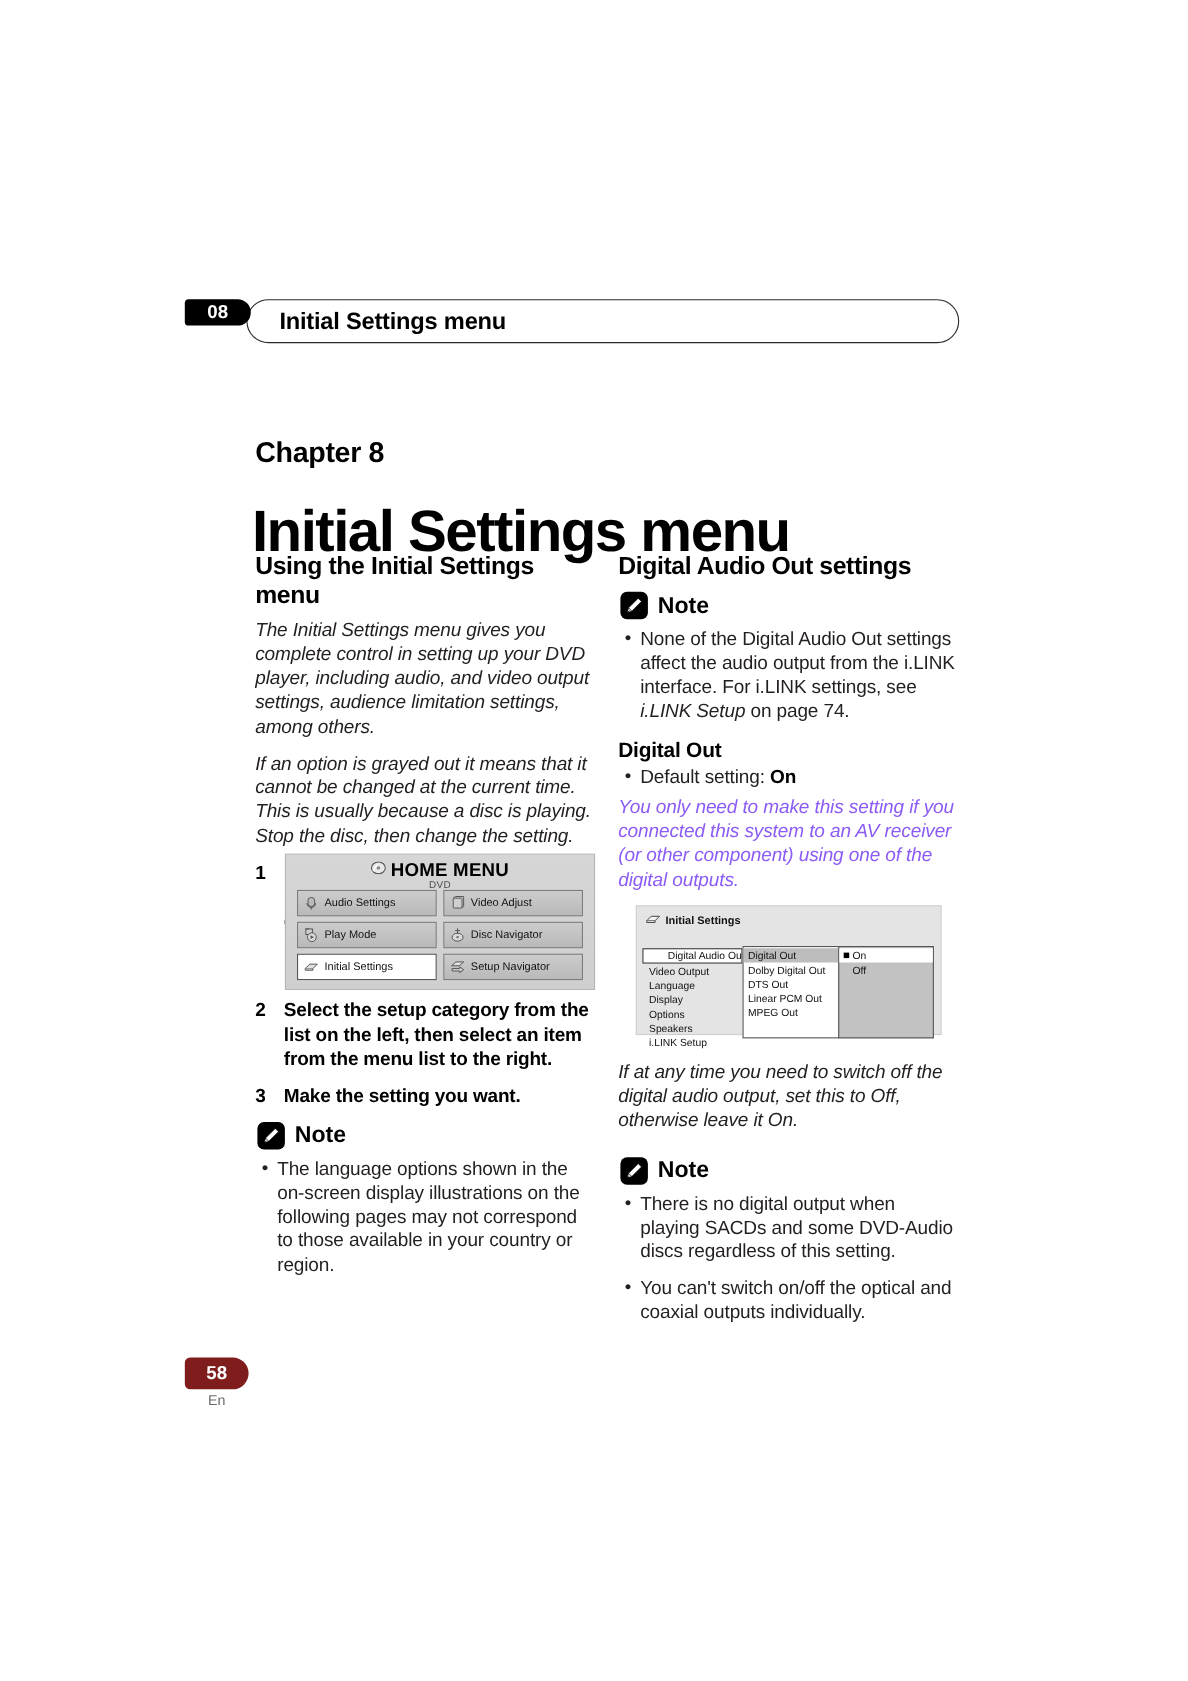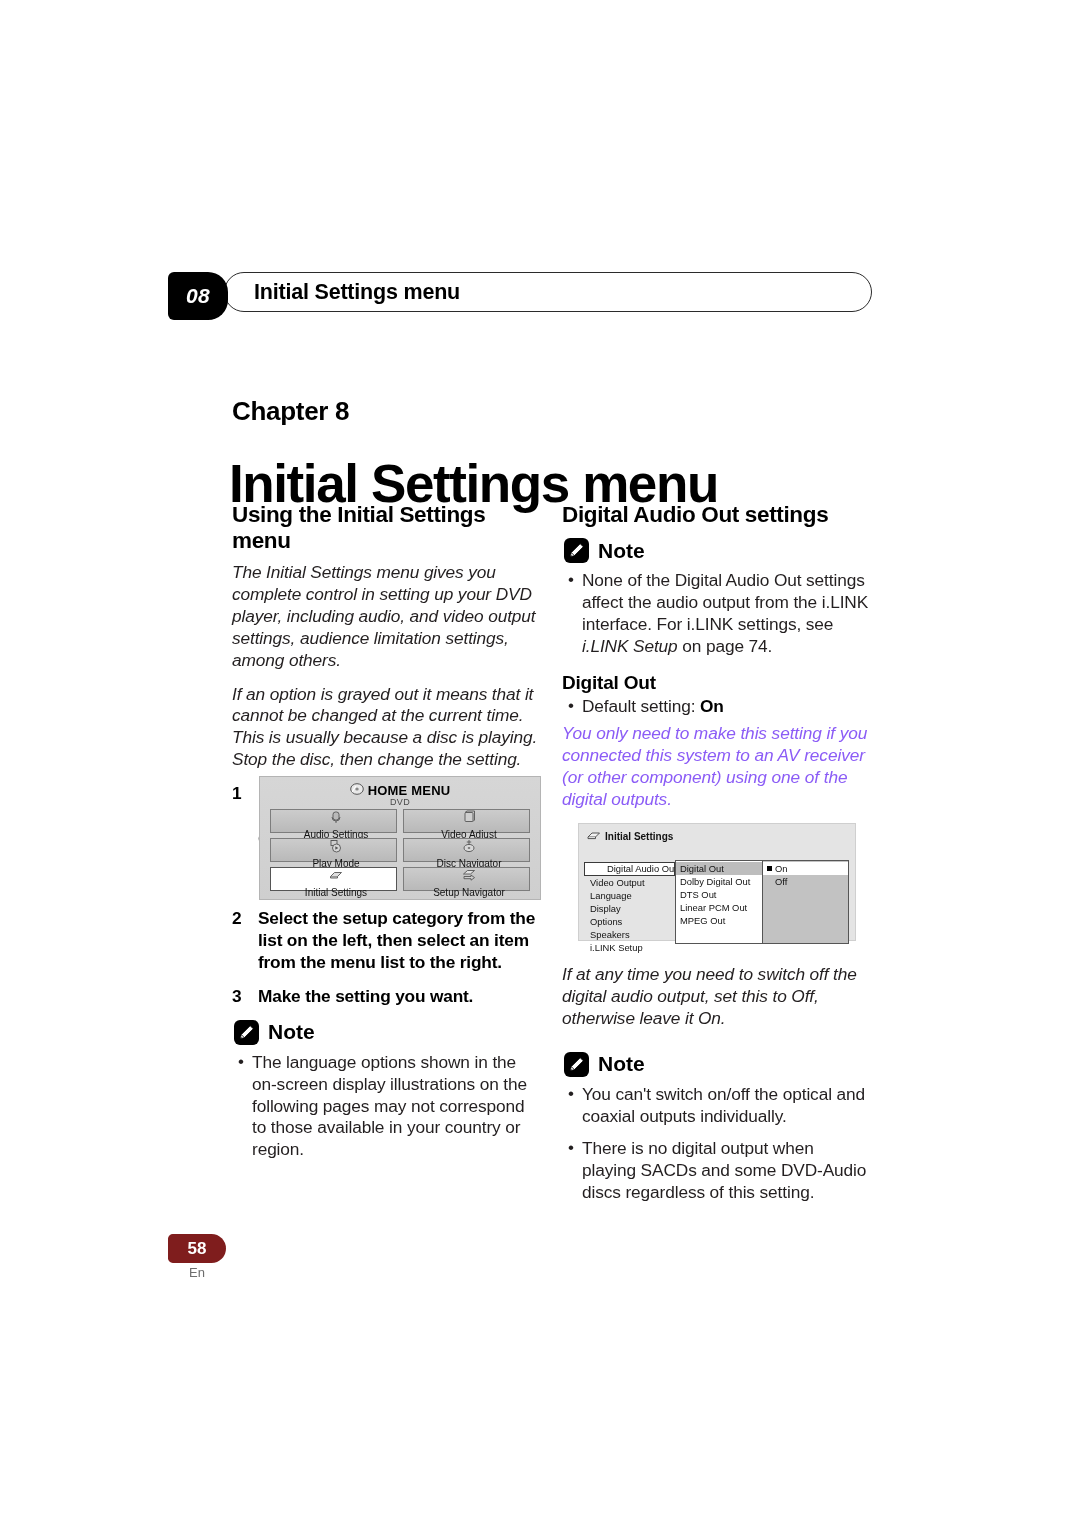--- a/index.html
+++ b/index.html
@@ -11,27 +11,26 @@
     color:#000;
     position:relative;
     overflow:hidden;
   }
 
   
   .runhead{
     position:absolute; left:168px; top:272px; width:704px; height:40px;
   }
   .runhead-num{
-    position:absolute; left:0; top:0; width:60px; height:48px;
+    position:absolute; left:0; top:0; width:60px; height:24px;
     background:#000; color:#fff;
     border-radius:6px 20px 20px 6px;
-    font-weight:bold; font-size:21px;
+    font-weight:bold; font-size:17px;
     display:flex; align-items:center; justify-content:center;
     letter-spacing:.2px;
-    font-style:italic;
   }
   .runhead-bar{
     position:absolute; left:56px; top:0; right:0; height:40px;
     border:1.6px solid #2b2b2b; border-radius:20px; background:#fff;
   }
   .runhead-title{
     position:absolute; left:86px; top:0; height:40px;
     display:flex; align-items:center;
     font-weight:bold; font-size:21.5px; letter-spacing:-.2px;
     white-space:nowrap;
@@ -100,31 +99,31 @@
   .osd-home{
     position:absolute; left:259px; top:776px; width:282px; height:124px;
     background:linear-gradient(#d6d6d6,#cfcfcf);
     border:1px solid #b4b4b4;
   }
   .osd-home .hm-title{
     position:absolute; left:0; right:0; top:4px;
     display:flex; flex-direction:column; align-items:center;
   }
   .hm-title-row{ display:flex; align-items:center; gap:4px; }
-  .hm-title-row .t{ font-weight:bold; font-size:13px; letter-spacing:.2px; }
+  .hm-title-row .t{ font-weight:bold; font-size:17px; letter-spacing:.2px; }
   .hm-sub{ font-size:9px; color:#4a4a4a; letter-spacing:.4px; margin-top:-2px; }
   .hm-grid{
     position:absolute; left:10px; top:32px; right:10px;
     display:grid; grid-template-columns:1fr 1fr; gap:5px 6px;
   }
   .hm-btn{
     height:24px; border:1px solid #7d7d7d;
     background:linear-gradient(#cccccc,#b9b9b9);
     display:flex; align-items:center; gap:5px; padding-left:5px;
-    font-size:10px; color:#111; white-space:nowrap;flex-direction:column;
+    font-size:10px; color:#111; white-space:nowrap;
   }
   .hm-btn.sel{ background:#ffffff; border-color:#555; }
   .hm-ic{ width:14px; height:14px; flex:none; }
 
   
   .osd-init{
     position:absolute; left:578px; top:823px; width:278px; height:118px;
     background:#e4e4e4; border:1px solid #cfcfcf;
   }
   .osd-init .is-title{
@@ -374,19 +373,19 @@
     <span class="note-icon">
       <svg width="19" height="19" viewBox="0 0 19 19">
           <path d="M3 16 L4.4 11.6 L13.2 2.8 L16.2 5.8 L7.4 14.6 Z" fill="#fff" stroke="#000" stroke-width=".7"></path>
           <path d="M4.4 11.6 L7.4 14.6" stroke="#000" stroke-width=".7"></path>
           <path d="M3 16 L5.2 14.2" stroke="#000" stroke-width=".7"></path>
         </svg>
     </span>
     <span class="note-word">Note</span>
   </div>
   <ul class="notes">
+    <li>There is no digital output when playing SACDs and some DVD-Audio discs regardless of this setting.</li>
     <li>You can't switch on/off the optical and coaxial outputs individually.</li>
-    <li>There is no digital output when playing SACDs and some DVD-Audio discs regardless of this setting.</li>
   </ul>
 </div>
 
 <div class="pagenum">58</div>
 <div class="pagelang">En</div>
 
 </body></html>

